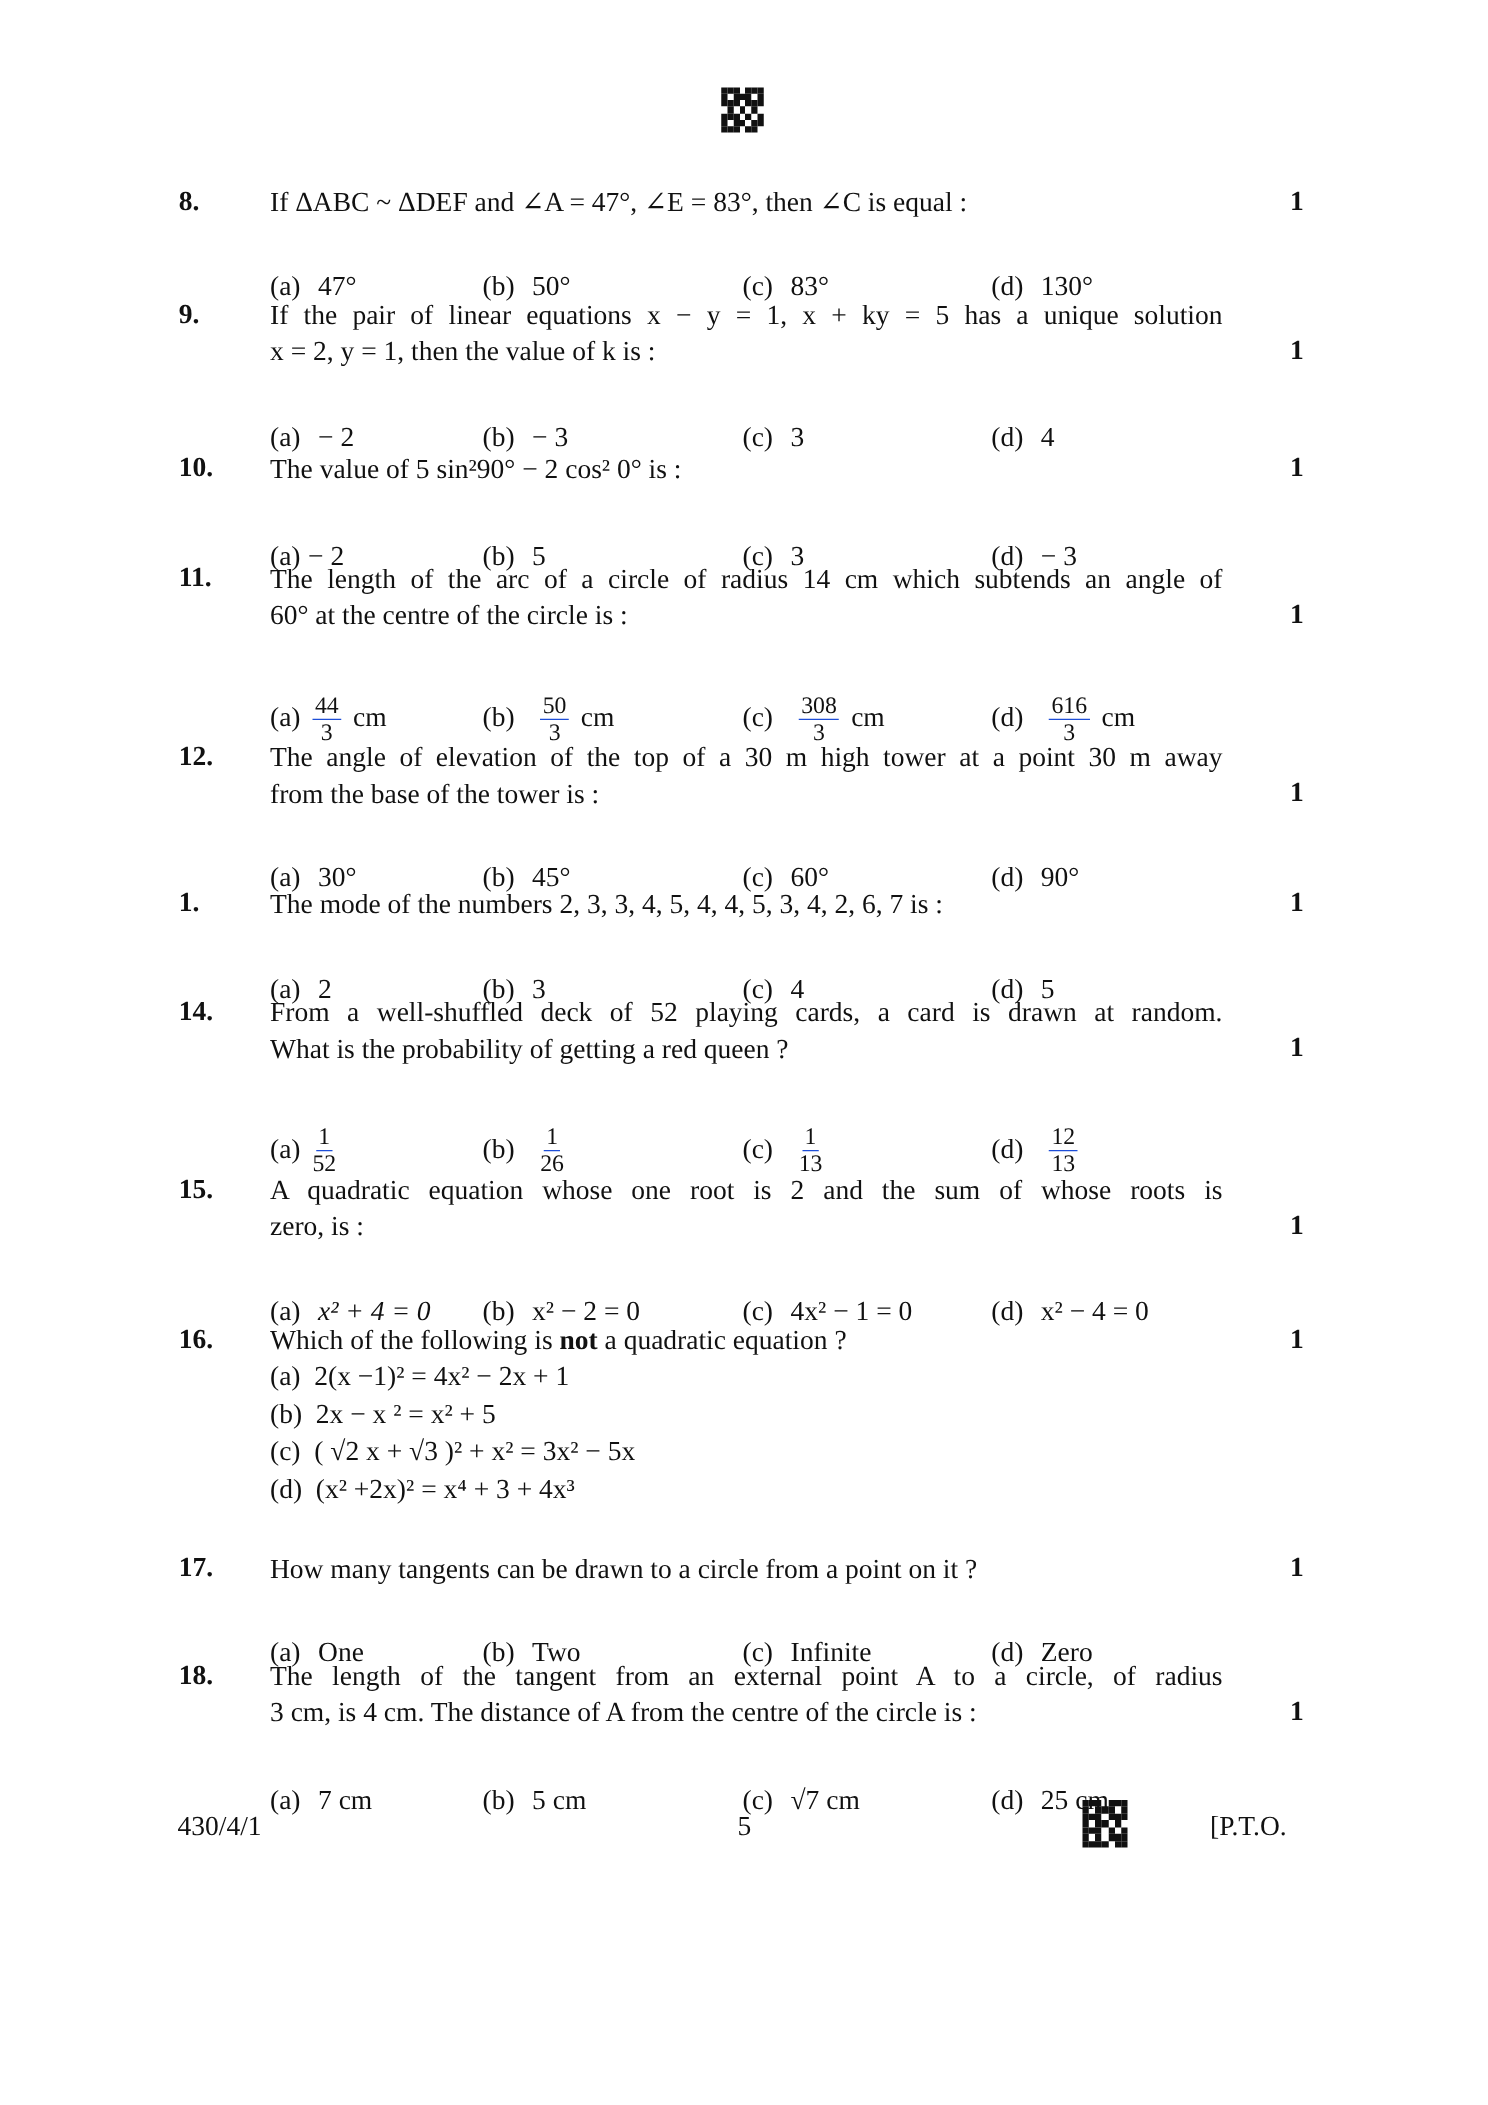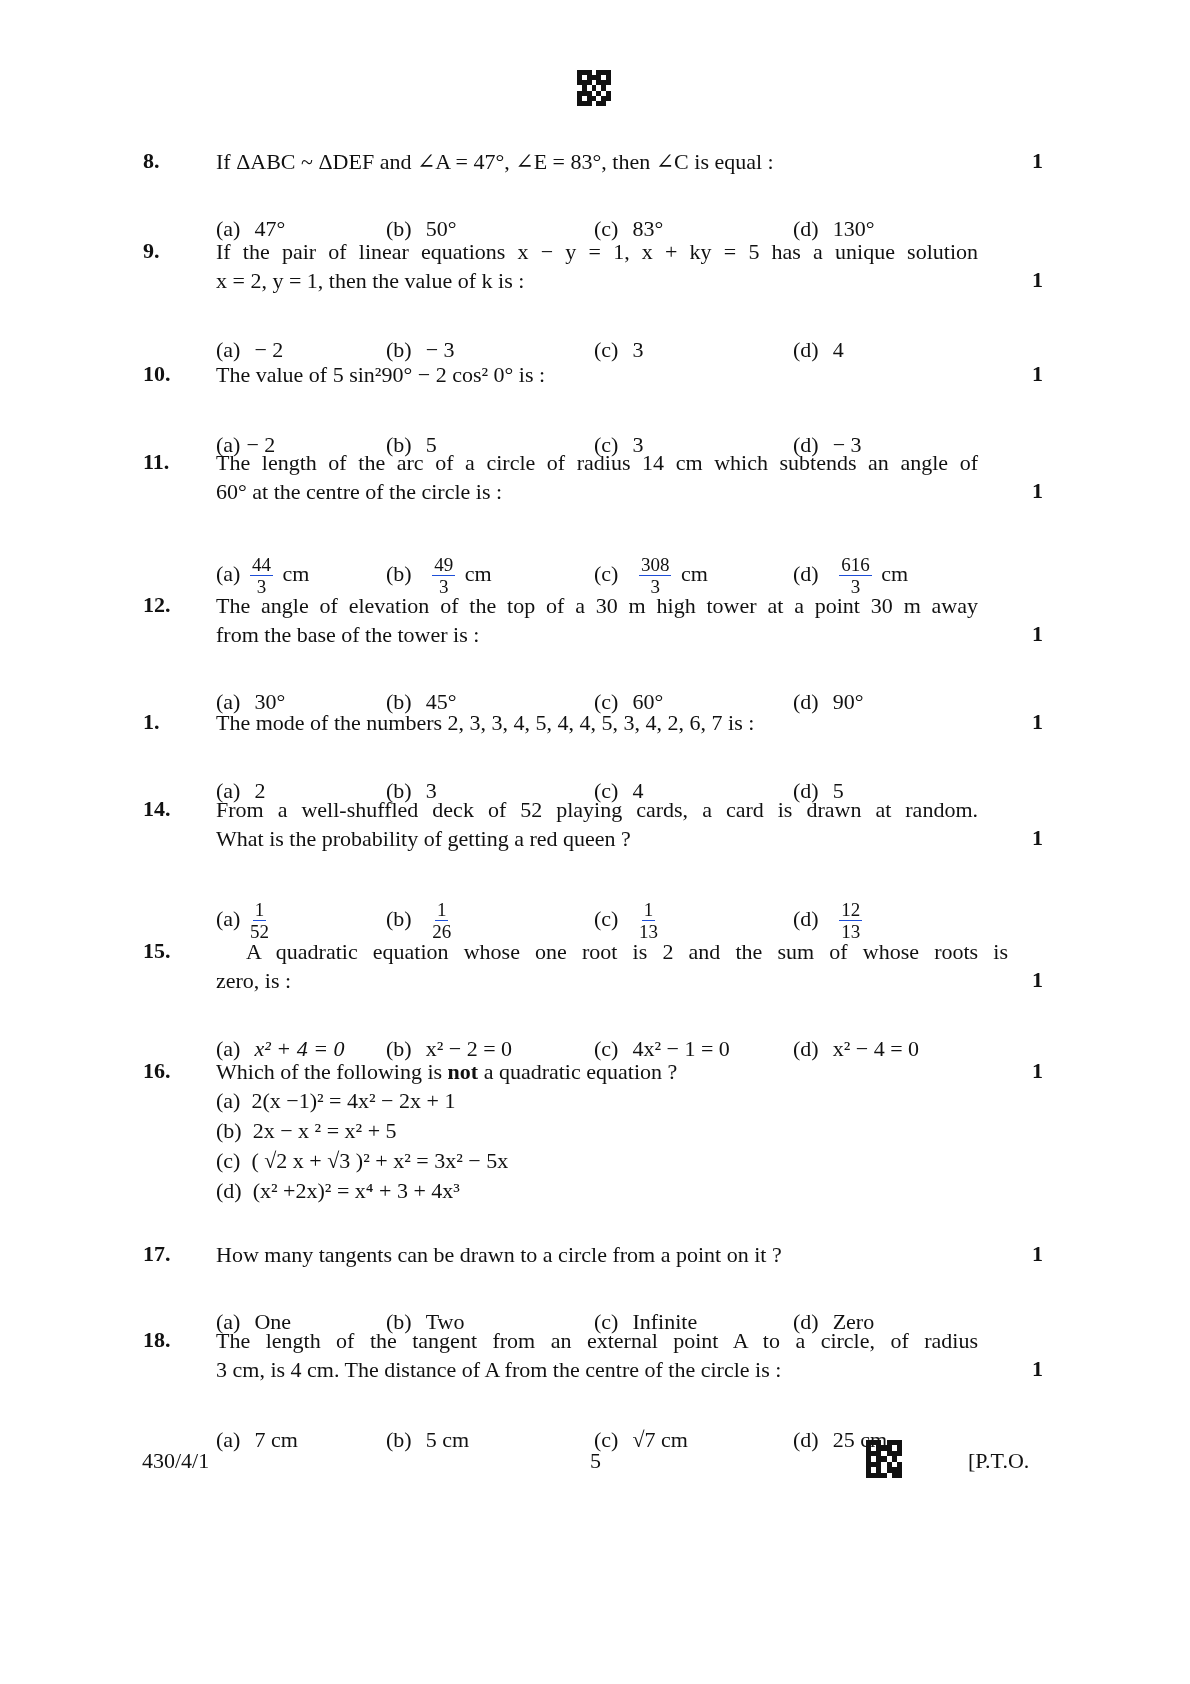--- a/index.html
+++ b/index.html
@@ -128,21 +128,21 @@
   <div class="qnum">11.</div>
   <div class="qtext just" style="top:0;">The length of the arc of a circle of radius 14 cm which subtends an angle of</div>
   <div class="qtext" style="top:29px;">60° at the centre of the circle is :</div>
   <div class="mark" style="top:29px;">1</div>
   <div class="opts" style="top:62px; height:48px;">
     <div class="opt col-a" style="line-height:48px;"><span class="lbl">(a)</span> <span class="frac">
           <span class="num">44</span>
           <span class="den">3</span>
         </span> <span>cm</span></div>
     <div class="opt col-b" style="line-height:48px;"><span class="lbl">(b)</span> &nbsp;&nbsp;<span class="frac">
-          <span class="num">49</span>
+          <span class="num">50</span>
           <span class="den">3</span>
         </span> <span>cm</span></div>
     <div class="opt col-c" style="line-height:48px;"><span class="lbl">(c)</span> &nbsp;&nbsp;<span class="frac">
           <span class="num">308</span>
           <span class="den">3</span>
         </span> <span>cm</span></div>
     <div class="opt col-d" style="line-height:48px;"><span class="lbl">(d)</span> &nbsp;&nbsp;<span class="frac">
           <span class="num">616</span>
           <span class="den">3</span>
         </span> <span>cm</span></div>
@@ -194,21 +194,21 @@
         </span></div>
     <div class="opt col-d" style="line-height:48px;"><span class="lbl">(d)</span> &nbsp;&nbsp;<span class="frac">
           <span class="num">12</span>
           <span class="den">13</span>
         </span></div>
   </div>
 </div>
 
 <div class="q" style="top:937px;">
   <div class="qnum">15.</div>
-  <div class="qtext just" style="top:0;margin-left:30px;">A quadratic equation whose one root is 2 and the sum of whose roots is</div>
+  <div class="qtext just" style="top:0;">A quadratic equation whose one root is 2 and the sum of whose roots is</div>
   <div class="qtext" style="top:29px;">zero,  is :</div>
   <div class="mark" style="top:29px;">1</div>
   <div class="opts" style="top:58px;">
     <div class="opt col-a"><span class="lbl">(a)</span><span class="val" style="font-style:italic;">x² + 4 = 0</span></div>
     <div class="opt" style="left:170px;"><span class="lbl">(b)</span><span class="val">x² − 2 = 0</span></div>
     <div class="opt col-c"><span class="lbl">(c)</span><span class="val">4x² − 1 = 0</span></div>
     <div class="opt col-d"><span class="lbl">(d)</span><span class="val">x² − 4 = 0</span></div>
   </div>
 </div>
 

